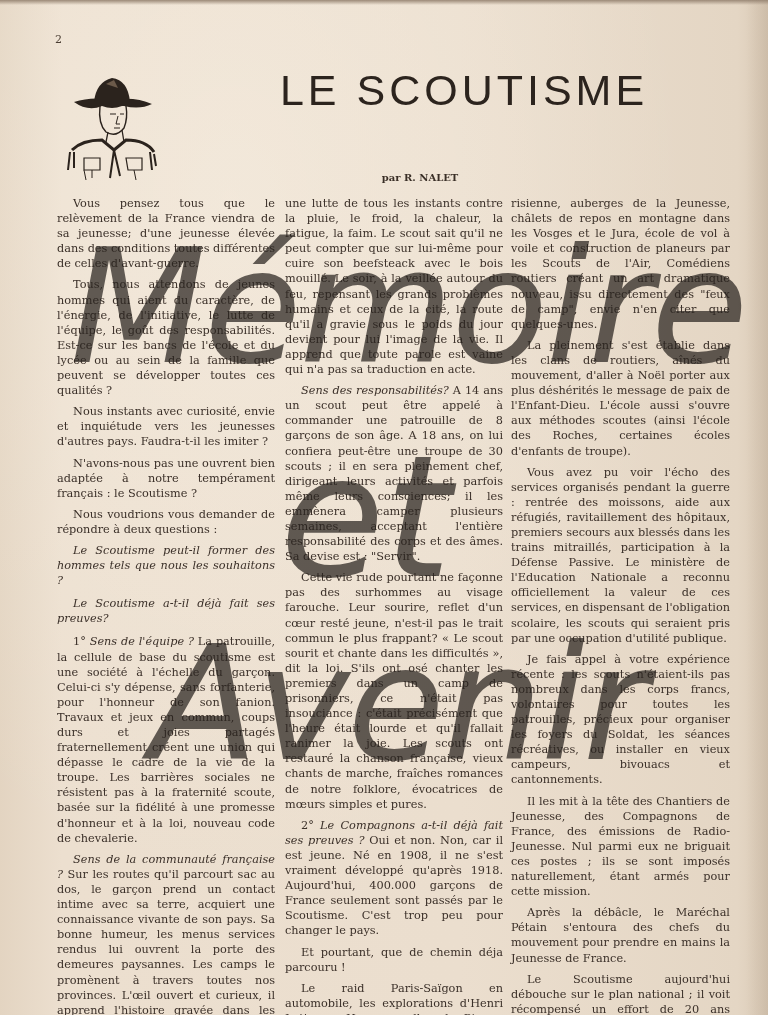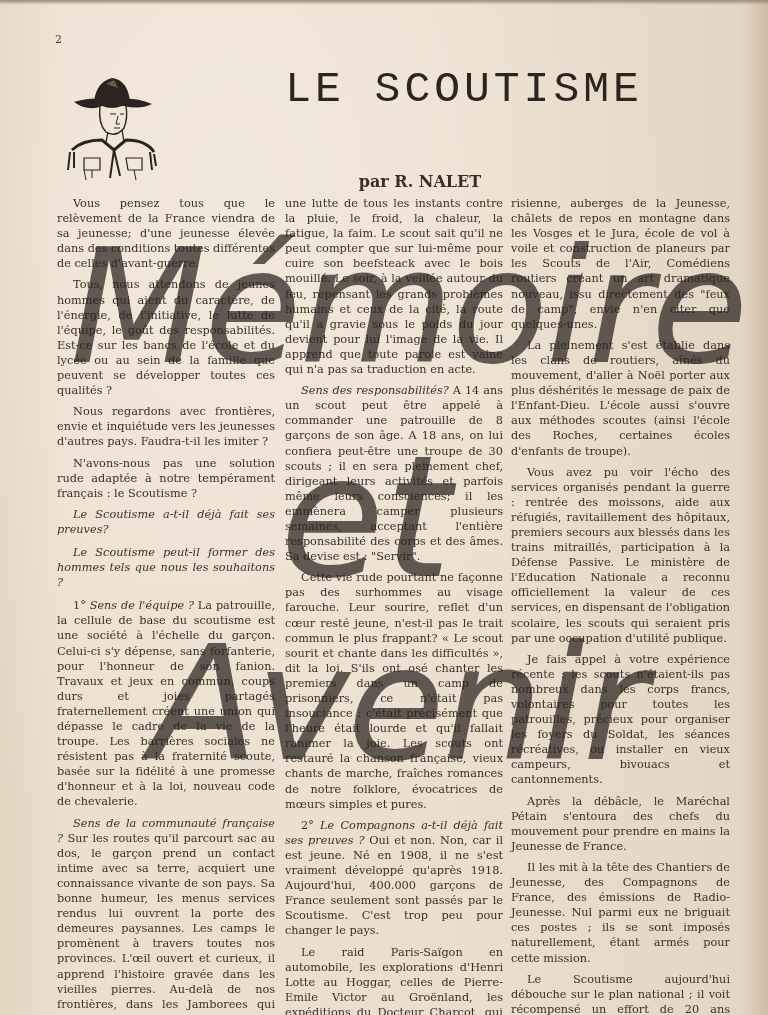--- a/index.html
+++ b/index.html
@@ -26,33 +26,33 @@
     }
     .page-number {
       position: absolute; left: 55px; top: 33px;
       font-size: 11px; color: #4a3d32;
     }
     .scout-illustration {
       position: absolute; left: 62px; top: 66px; width: 100px; height: 120px;
     }
     .title {
       position: absolute; left: 170px; top: 62px; width: 580px;
-      font-family: Liberation Mono, monospace;
+      font-family: Liberation Sans, sans-serif;
       font-weight: normal;
       font-size: 43px; line-height: 56px;
       letter-spacing: 4px;
       color: #2c241e;
       text-align: center;
       margin: 0;
     }
     .title .line1 { display: block; padding-left: 8px; }
     .title .line2 { display: block; }
     .byline {
       position: absolute; left: 0; width: 768px; top: 172px;
-      text-align: center; font-size: 16px; font-weight: bold;
+      text-align: center; font-size: 10px; font-weight: bold;
       color: #3a2f27; padding-left: 72px; box-sizing: border-box;
     }
     .column {
       position: absolute; top: 196px; width: 218px;
       font-size: 11.3px; line-height: 15.1px;
       text-align: justify;
       color: #3b3029;
     }
     .col1 { left: 57px; }
     .col2 { left: 285px; }
@@ -107,44 +107,46 @@
 
 <h1 class="title">
   <span class="line1">LE SCOUTISME</span>
 </h1>
 
 <div class="byline">par R. NALET</div>
 
 <div class="column col1">
   <p>Vous pensez tous que le relèvement de la France viendra de sa jeunesse; d'une jeunesse élevée dans des conditions toutes différentes de celles d'avant-guerre.</p>
   <p>Tous, nous attendons de jeunes hommes qui aient du caractère, de l'énergie, de l'initiative, le lutte de l'équipe, le goût des responsabilités. Est-ce sur les bancs de l'école et du lycée ou au sein de la famille que peuvent se développer toutes ces qualités ?</p>
-  <p>Nous regardons avec frontières, envie et inquiétude vers les jeunesses d'autres pays. Faudra-t-il les imiter ?</p>
-  <p>N'avons-nous pas une solution rude adaptée à notre tempérament français : le Scoutisme ?</p>
+  <p>Nous instants avec curiosité, envie et inquiétude vers les jeunesses d'autres pays. Faudra-t-il les imiter ?</p>
+  <p>N'avons-nous pas une ouvrent bien adaptée à notre tempérament français : le Scoutisme ?</p>
+  <p>Nous voudrions vous demander de répondre à deux questions :</p>
+  <p class="q">Le Scoutisme peut-il former des hommes tels que nous les souhaitons ?</p>
   <p class="q">Le Scoutisme a-t-il déjà fait ses preuves?</p>
-  <p class="q">Le Scoutisme peut-il former des hommes tels que nous les souhaitons ?</p>
   <p>1° <em>Sens de l'équipe ?</em> La patrouille, la cellule de base du scoutisme est une société à l'échelle du garçon. Celui-ci s'y dépense, sans forfanterie, pour l'honneur de son fanion. Travaux et jeux en commun, coups durs et joies partagés fraternellement créent une union qui dépasse le cadre de la vie de la troupe. Les barrières sociales ne résistent pas à la fraternité scoute, basée sur la fidélité à une promesse d'honneur et à la loi, nouveau code de chevalerie.</p>
   <p><em>Sens de la communauté française ?</em> Sur les routes qu'il parcourt sac au dos, le garçon prend un contact intime avec sa terre, acquiert une connaissance vivante de son pays. Sa bonne humeur, les menus services rendus lui ouvrent la porte des demeures paysannes. Les camps le promènent à travers toutes nos provinces. L'œil ouvert et curieux, il apprend l'histoire gravée dans les vieilles pierres. Au-delà de nos frontières, dans les Jamborees qui rassemblent les scouts du monde entier, ou dans les camps à l'étranger, uni par un même idéal à des jeunes qui ne parlent pas sa langue, il ressent mieux la fierté d'être français.</p>
 
 </div>
 
 <div class="column col2">
   <p class="noindent">une lutte de tous les instants contre la pluie, le froid, la chaleur, la fatigue, la faim. Le scout sait qu'il ne peut compter que sur lui-même pour cuire son beefsteack avec le bois mouillé. Le soir, à la veillée autour du feu, repensant les grands problèmes humains et ceux de la cité, la route qu'il a gravie sous le poids du jour devient pour lui l'image de la vie. Il apprend que toute parole est vaine qui n'a pas sa traduction en acte.</p>
   <p><em>Sens des responsabilités?</em> A 14 ans un scout peut être appelé à commander une patrouille de 8 garçons de son âge. A 18 ans, on lui confiera peut-être une troupe de 30 scouts ; il en sera pleinement chef, dirigeant leurs activités et parfois même leurs consciences; il les emmènera camper plusieurs semaines, acceptant l'entière responsabilité des corps et des âmes. Sa devise est : "Servir".</p>
   <p>Cette vie rude pourtant ne façonne pas des surhommes au visage farouche. Leur sourire, reflet d'un cœur resté jeune, n'est-il pas le trait commun le plus frappant? « Le scout sourit et chante dans les difficultés », dit la loi. S'ils ont osé chanter les premiers dans un camp de prisonniers, ce n'était pas insouciance : c'était précisément que l'heure était lourde et qu'il fallait ranimer la joie. Les scouts ont restauré la chanson française, vieux chants de marche, fraîches romances de notre folklore, évocatrices de mœurs simples et pures.</p>
   <p>2° <em>Le Compagnons a-t-il déjà fait ses preuves ?</em> Oui et non. Non, car il est jeune. Né en 1908, il ne s'est vraiment développé qu'après 1918. Aujourd'hui, 400.000 garçons de France seulement sont passés par le Scoutisme. C'est trop peu pour changer le pays.</p>
+  <p>Et pourtant, que de chemin déja parcouru !</p>
   <p>Le raid Paris-Saïgon en automobile, les explorations d'Henri Lotte au Hoggar, celles de Pierre-Emile Victor au Groënland, les expéditions du Docteur Charcot, qui aimait à s'entourer de scouts, n'auront pour nous que valeur de symbole.</p>
 
 </div>
 
 <div class="column col3">
   <p class="noindent">risienne, auberges de la Jeunesse, châlets de repos en montagne dans les Vosges et le Jura, école de vol à voile et construction de planeurs par les Scouts de l'Air, Comédiens routiers créant un art dramatique nouveau, issu directement des "feux de camp", envie n'en citer que quelques-unes.</p>
   <p>La pleinement s'est établie dans les clans de routiers, aînés du mouvement, d'aller à Noël porter aux plus déshérités le message de paix de l'Enfant-Dieu. L'école aussi s'ouvre aux méthodes scoutes (ainsi l'école des Roches, certaines écoles d'enfants de troupe).</p>
   <p>Vous avez pu voir l'écho des services organisés pendant la guerre : rentrée des moissons, aide aux réfugiés, ravitaillement des hôpitaux, premiers secours aux blessés dans les trains mitraillés, participation à la Défense Passive. Le ministère de l'Education Nationale a reconnu officiellement la valeur de ces services, en dispensant de l'obligation scolaire, les scouts qui seraient pris par une occupation d'utilité publique.</p>
   <p>Je fais appel à votre expérience récente : les scouts n'étaient-ils pas nombreux dans les corps francs, volontaires pour toutes les patrouilles, précieux pour organiser les foyers du Soldat, les séances récréatives, ou installer en vieux campeurs, bivouacs et cantonnements.</p>
+  <p>Il les mit à la tête des Chantiers de Jeunesse, des Compagnons de France, des émissions de Radio-Jeunesse. Nul parmi eux ne briguait ces postes ; ils se sont imposés naturellement, étant armés pour cette mission.</p>
   <p>Après la débâcle, le Maréchal Pétain s'entoura des chefs du mouvement pour prendre en mains la Jeunesse de France.</p>
-  <p>Il les mit à la tête des Chantiers de Jeunesse, des Compagnons de France, des émissions de Radio-Jeunesse. Nul parmi eux ne briguait ces postes ; ils se sont imposés naturellement, étant armés pour cette mission.</p>
   <p>Le Scoutisme aujourd'hui débouche sur le plan national ; il voit récompensé un effort de 20 ans obscur et désintéressé. A l'appel du Maréchal, il s'est présenté avec des cadres formés et a répondu : Prêt !</p>
 
 </div>
 
 <div class="watermark wm1">Mémoire</div>
 <div class="watermark wm2">et</div>
 <div class="watermark wm3">Avenir</div>
 
 </body></html>

